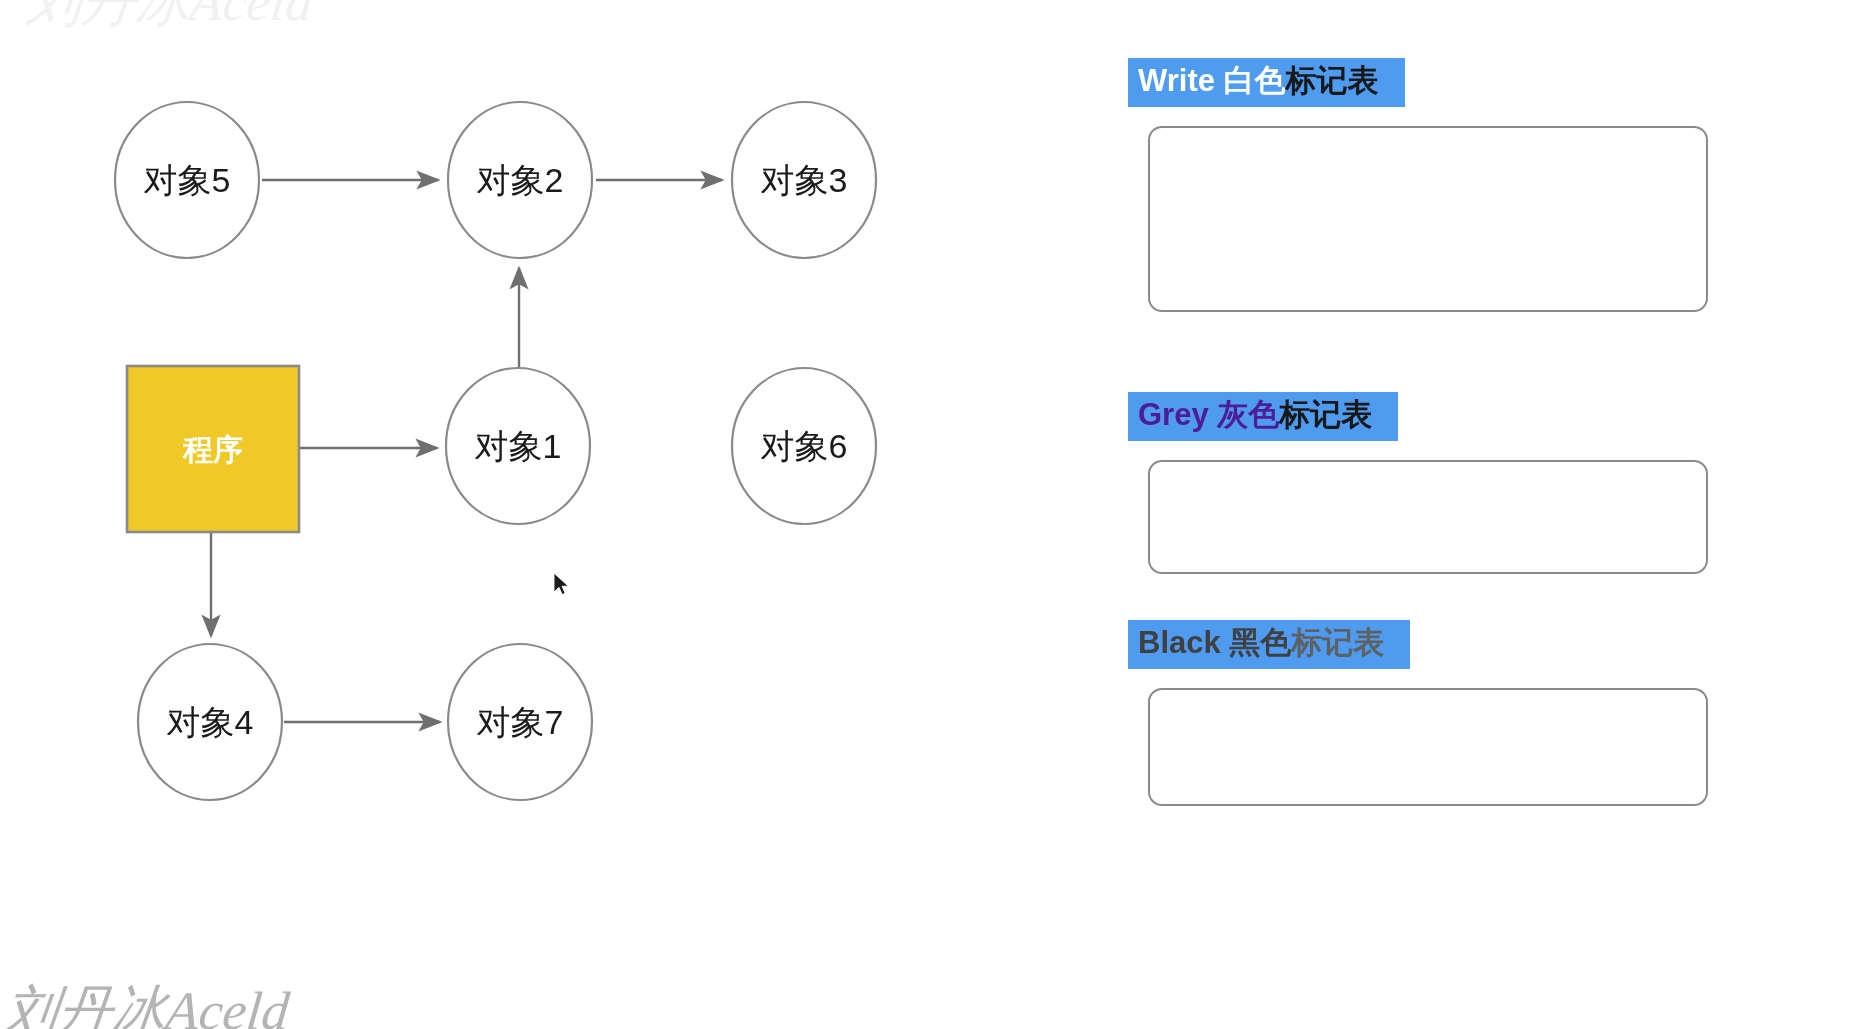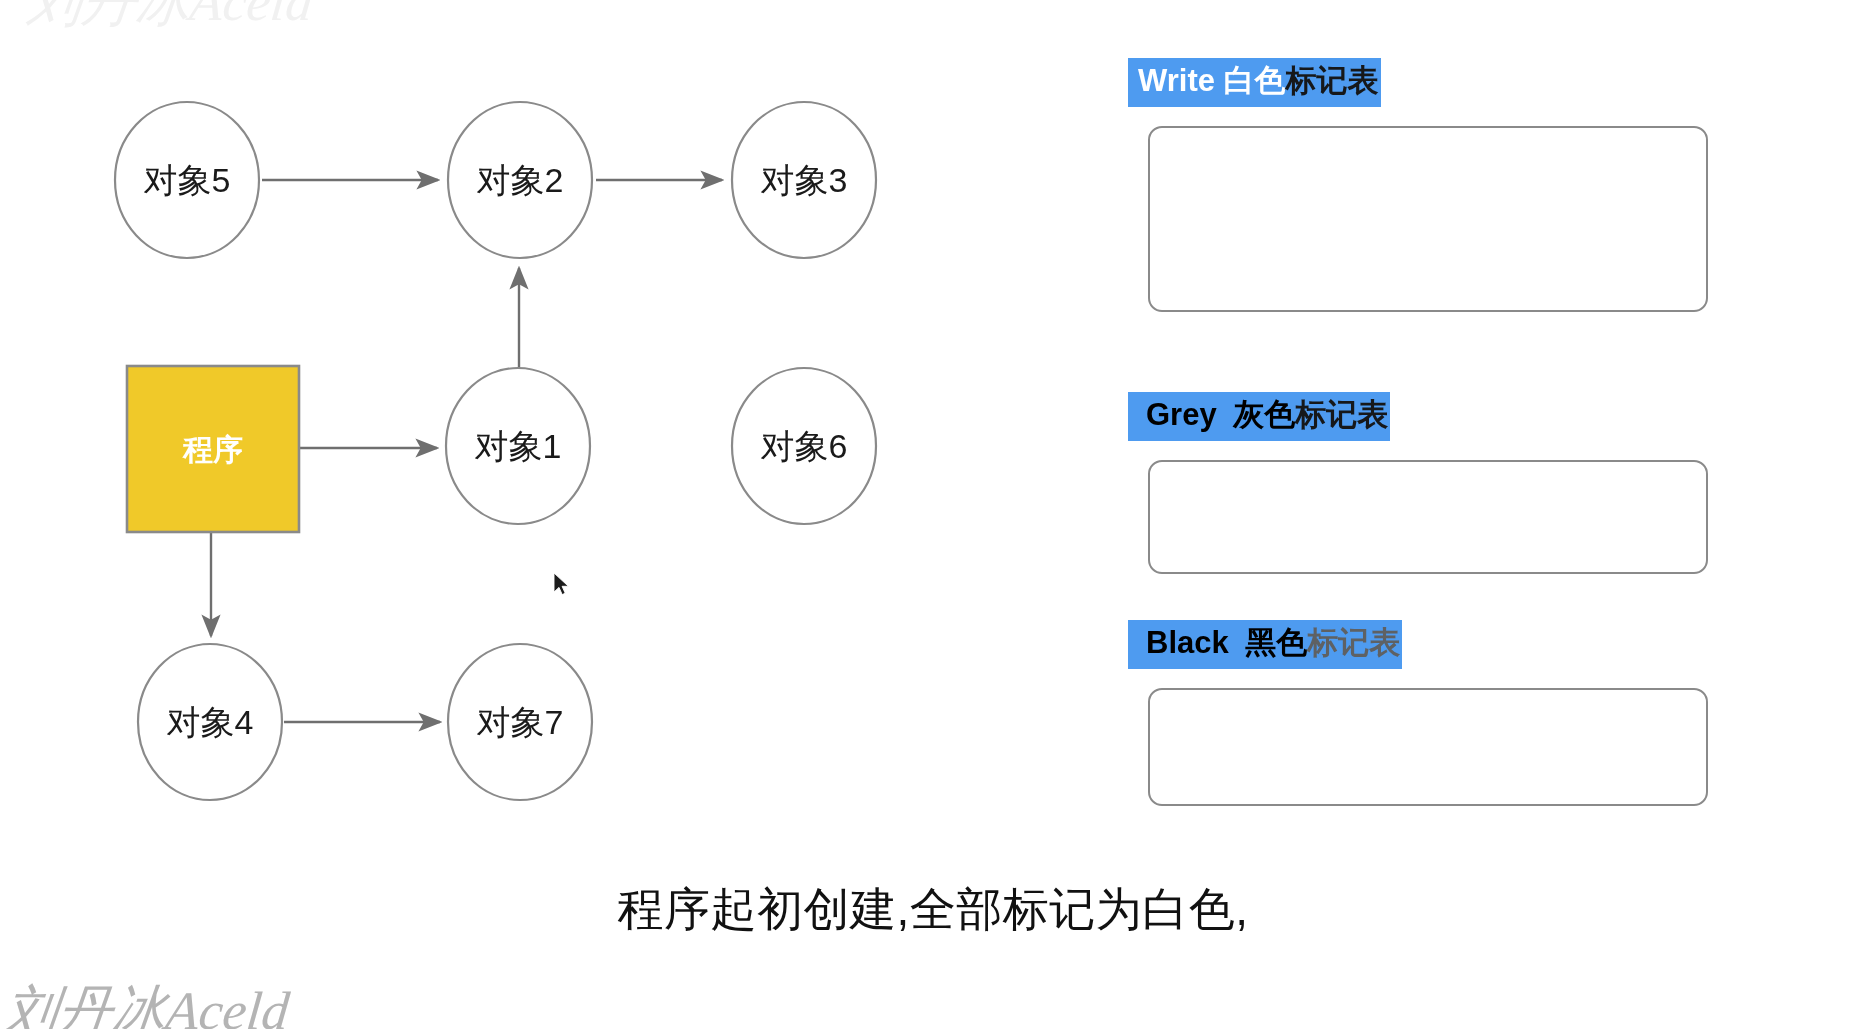--- a/index.html
+++ b/index.html
@@ -65,37 +65,37 @@
 
   
   .mark-table {
     position: absolute;
   }
   .mark-title {
     position: absolute;
     left: 0;
     top: 0;
     background: #4e9bf0;
-    padding: 3px 2px 6px 10px;
+    padding: 3px 26px 6px 10px;
     font-size: 31px;
     font-weight: bold;
     line-height: 1.28;
     white-space: nowrap;
     z-index: 3;
   }
   .mark-box {
     position: absolute;
     background: #ffffff;
     border: 2px solid #8a8a8a;
     border-radius: 14px;
     z-index: 1;
   }
   .t-white  { color: #ffffff; }
-  .t-grey   { color: #000000; margin-left: 8px; }
-  .t-black  { color: #000000; margin-left: 8px; }
+  .t-grey   { color: #4c1d95; }
+  .t-black  { color: #404040; }
   .t-dark   { color: #16181a; }
   .t-mid    { color: #5e6164; }
 
   
   #table-white { left: 1128px; top: 58px; width: 600px; height: 290px; }
   #table-white .mark-box { left: 20px; top: 68px; width: 556px; height: 182px; }
 
   #table-grey  { left: 1128px; top: 392px; width: 600px; height: 225px; }
   #table-grey  .mark-box { left: 20px; top: 68px; width: 556px; height: 110px; }
 
@@ -231,21 +231,20 @@
   </div>
 
   <div class="mark-table" id="table-black">
     <div class="mark-title">
       <span class="t-black">Black </span><span class="t-black">黑色</span><span class="t-mid">标记表</span>
     </div>
     <div class="mark-box"></div>
   </div>
 
   <div id="caption">
-    <span class="cap-line">程序起初创建,全部标记为白色,</span>
   </div>
 
   <div id="watermark-bottom">刘丹冰Aceld</div>
 
   <svg id="mouse-cursor" viewBox="0 0 20 26">
     <path d="M2,1 L2,20 L7,15.4 L10.2,22.6 L13.2,21.2 L10.1,14.3 L16.4,14.3 Z" fill="#1c1c1c" stroke="#ffffff" stroke-width="0.9"></path>
   </svg>
 
 </div>
 

